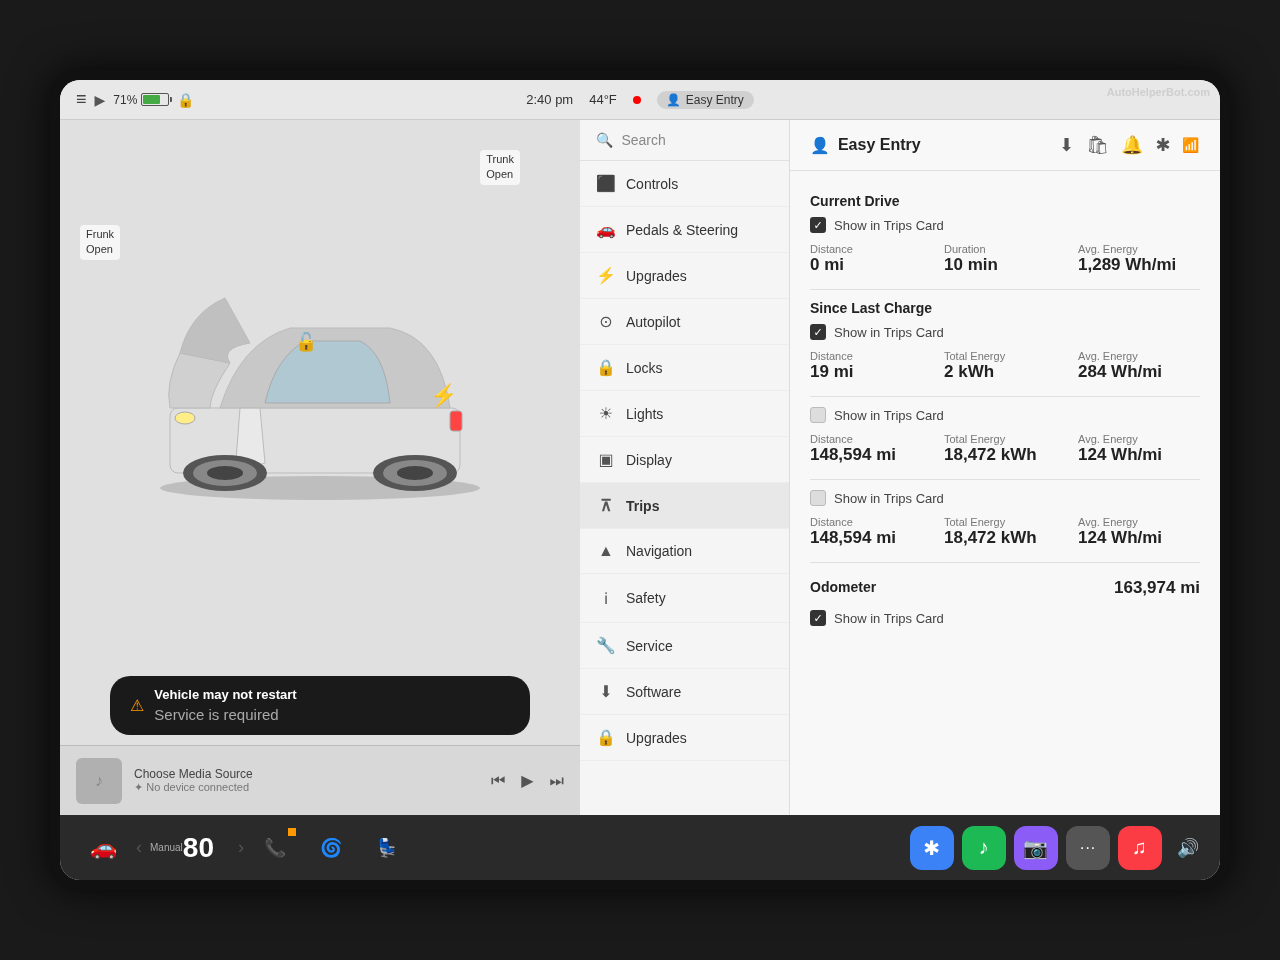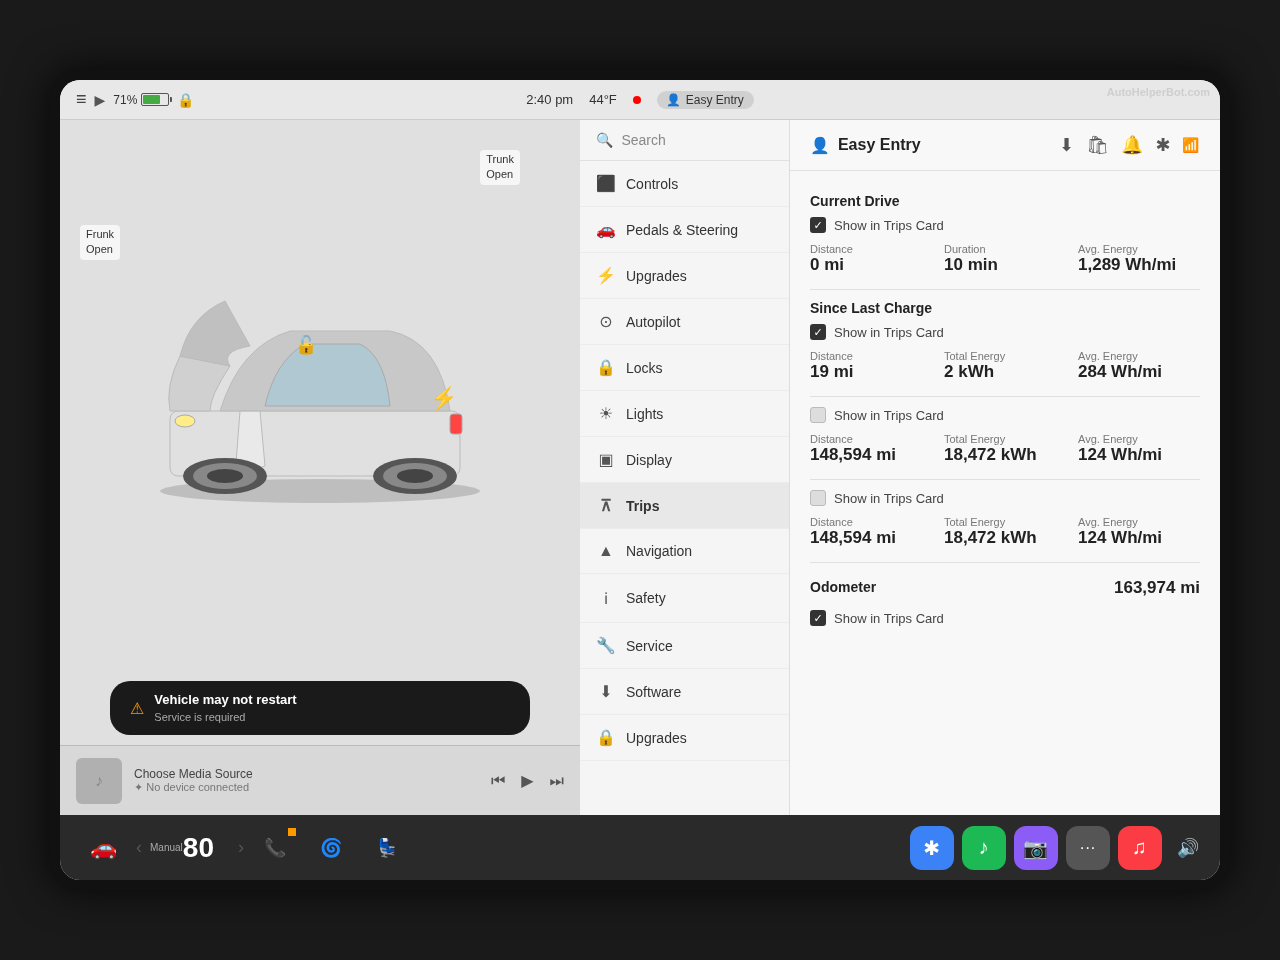--- a/index.html
+++ b/index.html
@@ -164,21 +164,21 @@
       padding: 10px 20px;
       margin: 10px 50px;
       display: flex;
       align-items: center;
       gap: 10px;
       font-size: 13px;
     }
     .warning-icon { color: #f90; font-size: 16px; }
     .warning-text { line-height: 1.4; }
     .warning-title { font-weight: 600; font-size: 13px; }
-    .warning-sub { font-size: 11px; color: #aaa; }
+    .warning-sub { font-size: 15px; color: #aaa; }
 
     
     .media-bar {
       height: 70px;
       background: #d8d8d8;
       display: flex;
       align-items: center;
       padding: 0 16px;
       gap: 12px;
       border-top: 1px solid #bbb;

